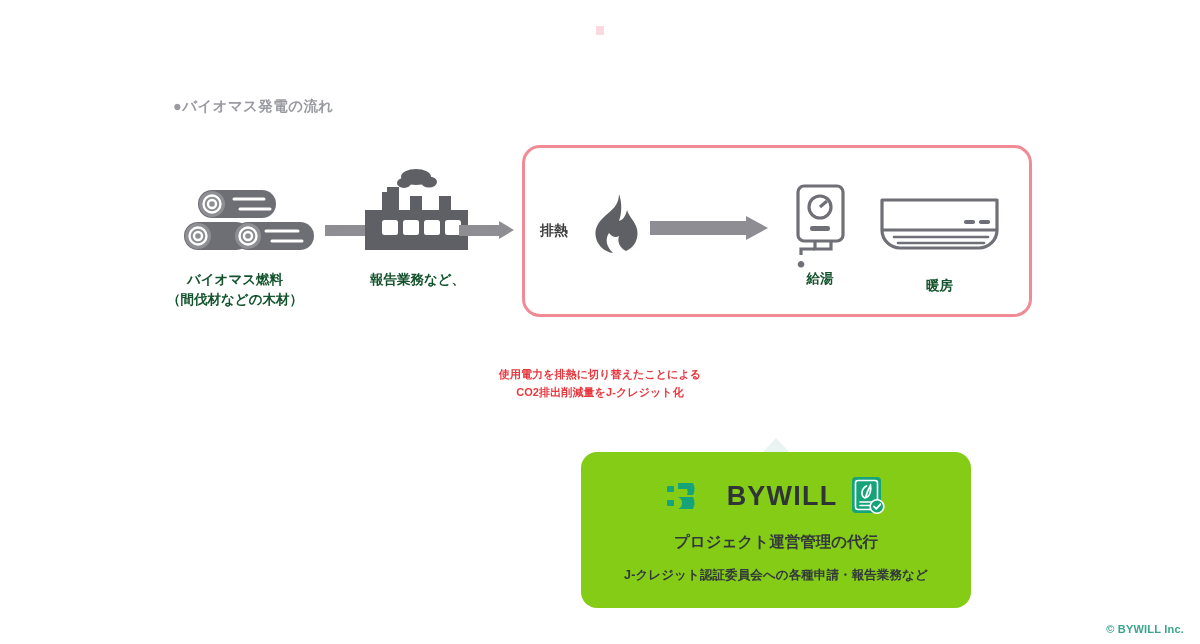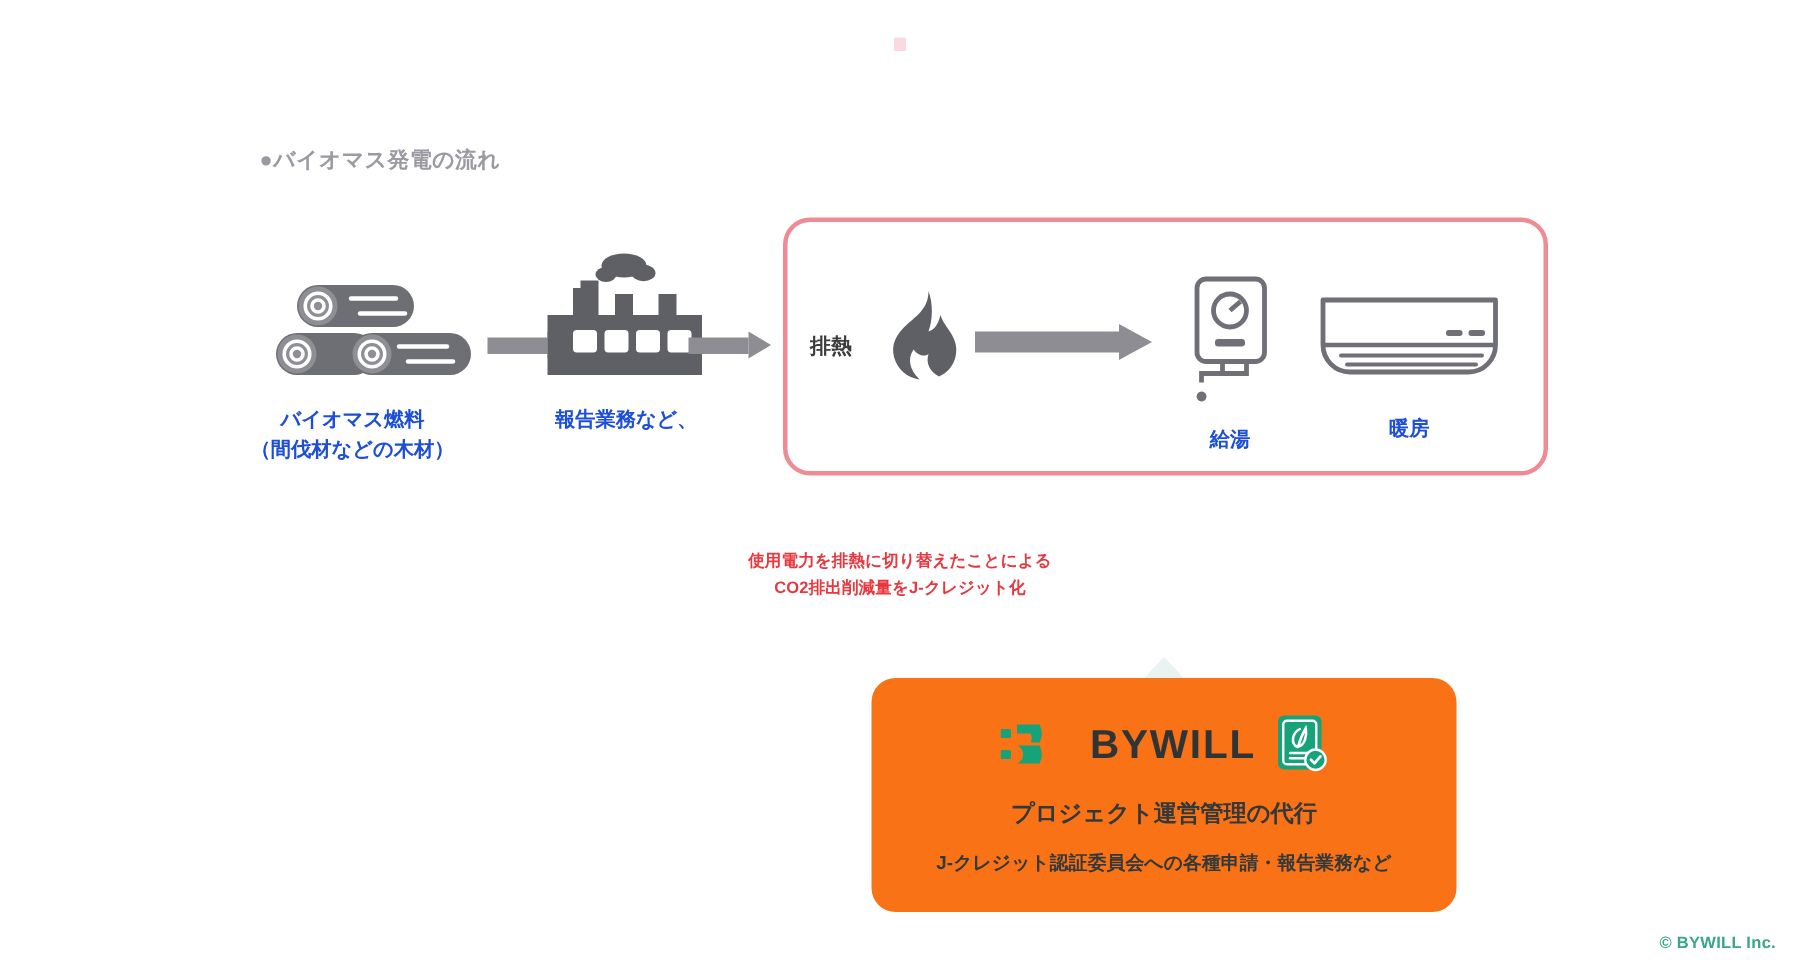--- a/index.html
+++ b/index.html
@@ -59,21 +59,21 @@
 
   
   .flow-item {
     position: absolute;
     text-align: center;
   }
   .flow-caption {
     font-size: 13.5px;
     font-weight: 700;
     line-height: 1.45;
-    color: #1d4ed8;
+    color: #14532d;
     white-space: nowrap;
   }
 
   
   #logs-item { left: 140px; top: 186px; width: 190px; }
   #logs-icon { height: 70px; position: relative; }
   #logs-caption { margin-top: 14px; }
 
   
   #factory-item { left: 330px; top: 168px; width: 175px; }
@@ -131,21 +131,21 @@
     font-weight: 700;
     color: #3d3d3d;
   }
   #flame-icon {
     position: absolute;
     left: 588px; top: 193px;
     width: 56px; height: 62px;
   }
   #heater-item { left: 765px; top: 183px; width: 110px; }
   #heater-icon { height: 86px; position: relative; }
-  #heater-caption { margin-top: 14px; }
+  #heater-caption { }
   #ac-item { left: 872px; top: 192px; width: 135px; }
   #ac-icon { height: 76px; position: relative; }
   #ac-caption { margin-top: 8px; }
 
   
   #red-message {
     position: absolute;
     left: 0; top: 366px;
     width: 1200px;
     text-align: center;
@@ -160,21 +160,21 @@
   #red-underline-part {
     text-underline-offset: 3px;
     margin-top: 11px;
   }
 
   
   #callout {
     position: absolute;
     left: 581px; top: 452px;
     width: 390px; height: 156px;
-    background: #f97316;
+    background: #84cc16;
     border-radius: 16px;
   }
   #callout-tail {
     position: absolute;
     left: 761px; top: 438px;
     width: 0; height: 0;
     border-left: 15px solid transparent;
     border-right: 15px solid transparent;
     border-bottom: 16px solid #e9f3f1;
   }

